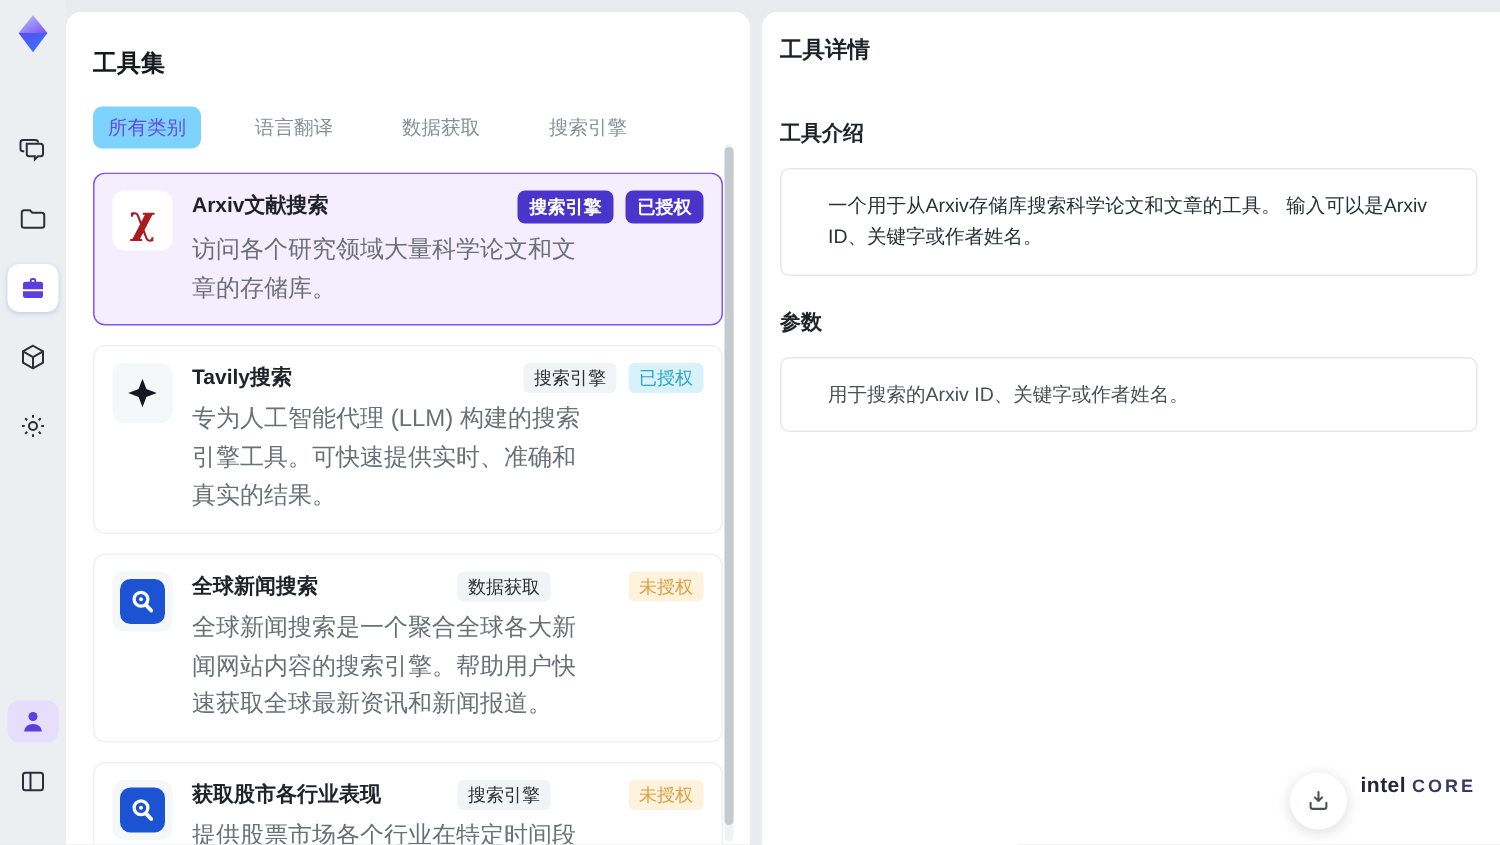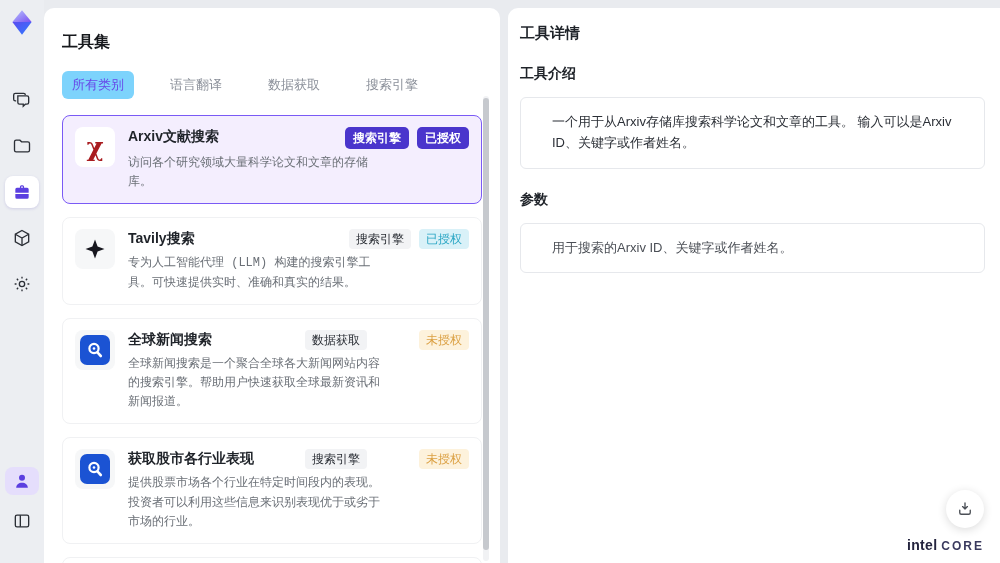--- a/index.html
+++ b/index.html
@@ -63,55 +63,55 @@
     width: 40px; height: 40px; border-radius: 8px; background: #f6f7f8;
     display: flex; align-items: center; justify-content: center; flex-shrink: 0;
   }
   .card.selected .tool-icon-tile { background: #ffffff; }
   .tool-icon { display: flex; align-items: center; justify-content: center; }
   .arxiv-glyph { font-family: "DejaVu Serif", serif; font-size: 26px; color: #a91c20; font-weight: bold; line-height: 1; }
   .blue-tile { width: 30px; height: 30px; border-radius: 7px; background: #1b53d3; display: flex; align-items: center; justify-content: center; }
   .tool-body { flex: 1; min-width: 0; }
   .tool-head { display: flex; align-items: flex-start; }
   .tool-title { font-size: 14px; font-weight: bold; color: #1f2329; line-height: 1.3; flex: 1; padding-right: 8px; }
-  .tool-desc { font-size: 12px; color: #6b7077; line-height: 1.6; margin-top: 5px; max-width: 262px; font-family: Liberation Mono, monospace; }
+  .tool-desc { font-size: 16px; color: #6b7077; line-height: 1.6; margin-top: 5px; max-width: 262px; }
   .tags { display: flex; gap: 8px; flex-shrink: 0; }
   .tag { font-size: 12px; line-height: 1; padding: 4px 7px; border-radius: 4px; white-space: nowrap; }
   .tag-category { background: #f2f3f5; color: #2b2f36; }
   .tag-auth.auth-yes { background: #d9f1f8; color: #2ba6c4; }
   .tag-auth.auth-no { background: #fdf2dc; color: #dba043; margin-left: 44px; }
   .card.selected .tag { background: #4a35cc; color: #ffffff; font-weight: bold; padding: 5px 8px; border-radius: 5px; }
 
   
   .list-scrollbar {
     position: absolute; right: 11px; top: 88px; bottom: 2px; width: 6px;
     background: #f1f2f4; border-radius: 3px;
   }
   .list-scroll-thumb {
     position: absolute; top: 2px; left: 0; width: 6px; height: 452px;
     background: #c6c9ce; border-radius: 3px;
   }
 
   
-  .detail-title { font-size: 15px; font-weight: bold; margin-bottom: 22px; }
+  .detail-title { font-size: 15px; font-weight: bold; margin-bottom: 37px; }
   .section-heading { font-size: 14px; font-weight: bold; margin-bottom: 14px; }
   .detail-box {
     border: 1px solid #e6e8ec; border-radius: 6px; padding: 14px 31px;
     font-size: 13px; color: #2b2f36; line-height: 1.6; margin-bottom: 22px;
   }
   .param-row { display: flex; align-items: baseline; gap: 8px; margin-bottom: 9px; }
   .param-name { font-size: 13px; font-weight: bold; color: #1f2329; }
   .param-type { font-size: 12px; color: #8a8f99; }
   .param-required { font-size: 12px; color: #e5484d; }
   .param-desc { font-size: 13px; color: #4b4f56; }
 
   
   .fab-area {
     position: absolute; right: 16px; bottom: 10px;
-    display: flex; flex-direction: column; align-items: flex-end; gap: 9px;
+    display: flex; align-items: flex-start; gap: 9px;
   }
   .download-fab {
     width: 38px; height: 38px; border-radius: 50%; background: #fff;
     box-shadow: 0 2px 10px rgba(0,0,0,.14);
     display: flex; align-items: center; justify-content: center; cursor: pointer;
   }
   .download-fab svg { width: 18px; height: 18px; stroke: #4b4f56; fill: none; stroke-width: 1.8; stroke-linecap: round; stroke-linejoin: round; }
   .intel-brand { display: flex; align-items: baseline; gap: 4px; }
   .intel-word { font-size: 14px; font-weight: bold; color: #24243e; letter-spacing: .3px; }
   .core-word { font-size: 12px; font-weight: 600; color: #3a3a5e; letter-spacing: 2px; }

